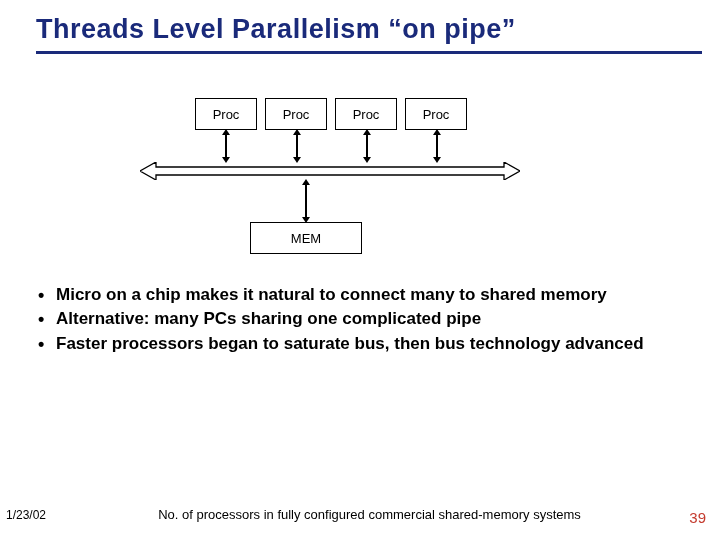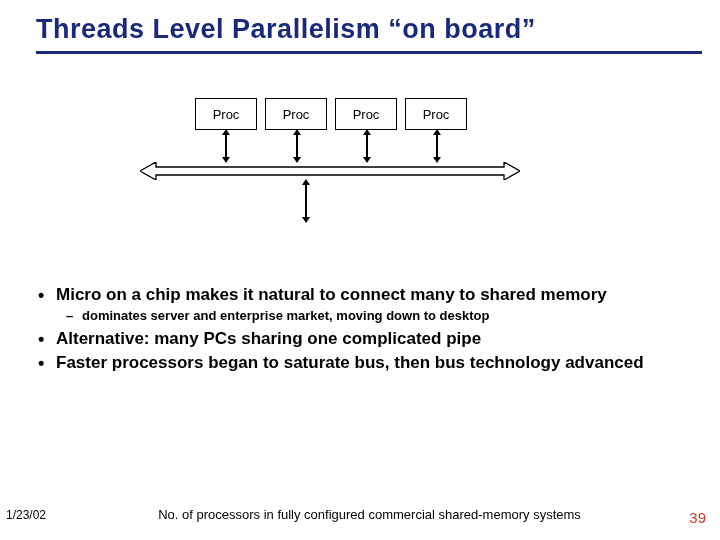--- a/index.html
+++ b/index.html
@@ -142,21 +142,21 @@
     bottom: 14px;
     color: #c43a2e;
     font-family: Arial, Helvetica, sans-serif;
     font-weight: normal;
     font-size: 15px;
   }
 </style>
 </head>
 <body>
 
-<div class="title">Threads Level Parallelism “on board”</div>
+<div class="title">Threads Level Parallelism “on pipe”</div>
 <div class="title-underline"></div>
 
 <div class="diagram">
   <div class="proc-row">
     <div class="proc-box">Proc</div>
     <div class="proc-box">Proc</div>
     <div class="proc-box">Proc</div>
     <div class="proc-box">Proc</div>
   </div>
 
@@ -164,24 +164,24 @@
   <div class="dbl-arrow-v" style="left:296px; top:80px; height:24px;"></div>
   <div class="dbl-arrow-v" style="left:366px; top:80px; height:24px;"></div>
   <div class="dbl-arrow-v" style="left:436px; top:80px; height:24px;"></div>
 
   <svg class="bus" viewBox="0 0 380 18">
     <polygon points="0,9 16,0 16,5 364,5 364,0 380,9 364,18 364,13 16,13 16,18" fill="#fff" stroke="#000" stroke-width="1.3"></polygon>
   </svg>
 
   <div class="dbl-arrow-v" style="left:305px; top:130px; height:34px;"></div>
 
+  <div class="mem-box">MEM</div>
 </div>
 
 <ul class="bullets">
   <li class="lvl1">Micro on a chip makes it natural to connect many to shared memory</li>
-  <li class="lvl2">dominates server and enterprise market, moving down to desktop</li>
   <li class="lvl1">Alternative: many PCs sharing one complicated pipe</li>
   <li class="lvl1">Faster processors began to saturate bus, then bus technology advanced</li>
 </ul>
 
 <div class="footer-date">1/23/02</div>
 <div class="footer-caption">No. of processors in fully configured commercial shared-memory systems</div>
 <div class="footer-num">39</div>
 
 </body></html>

